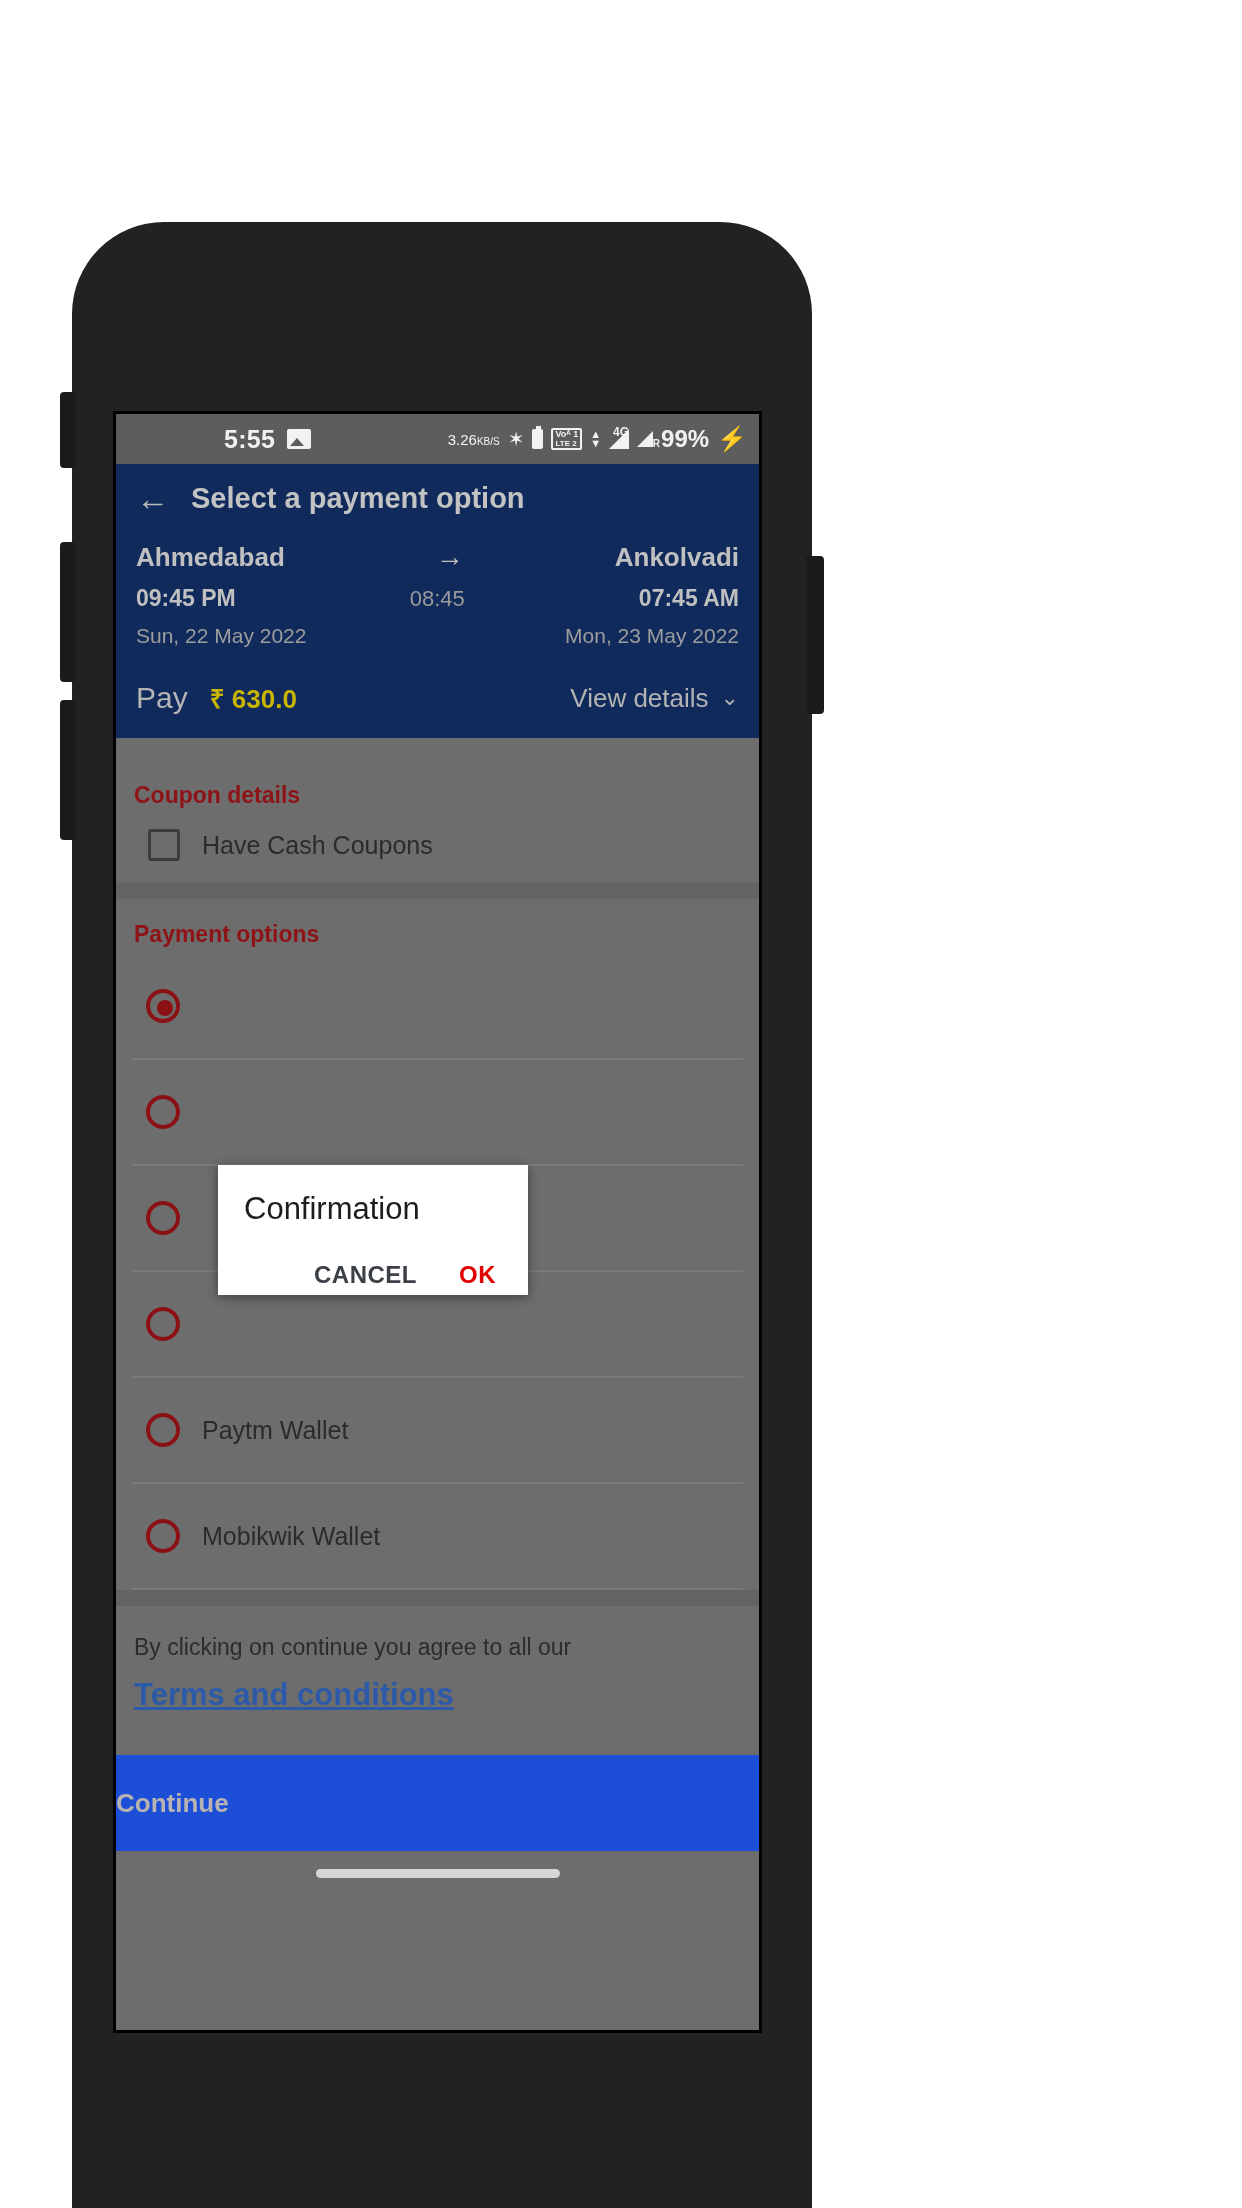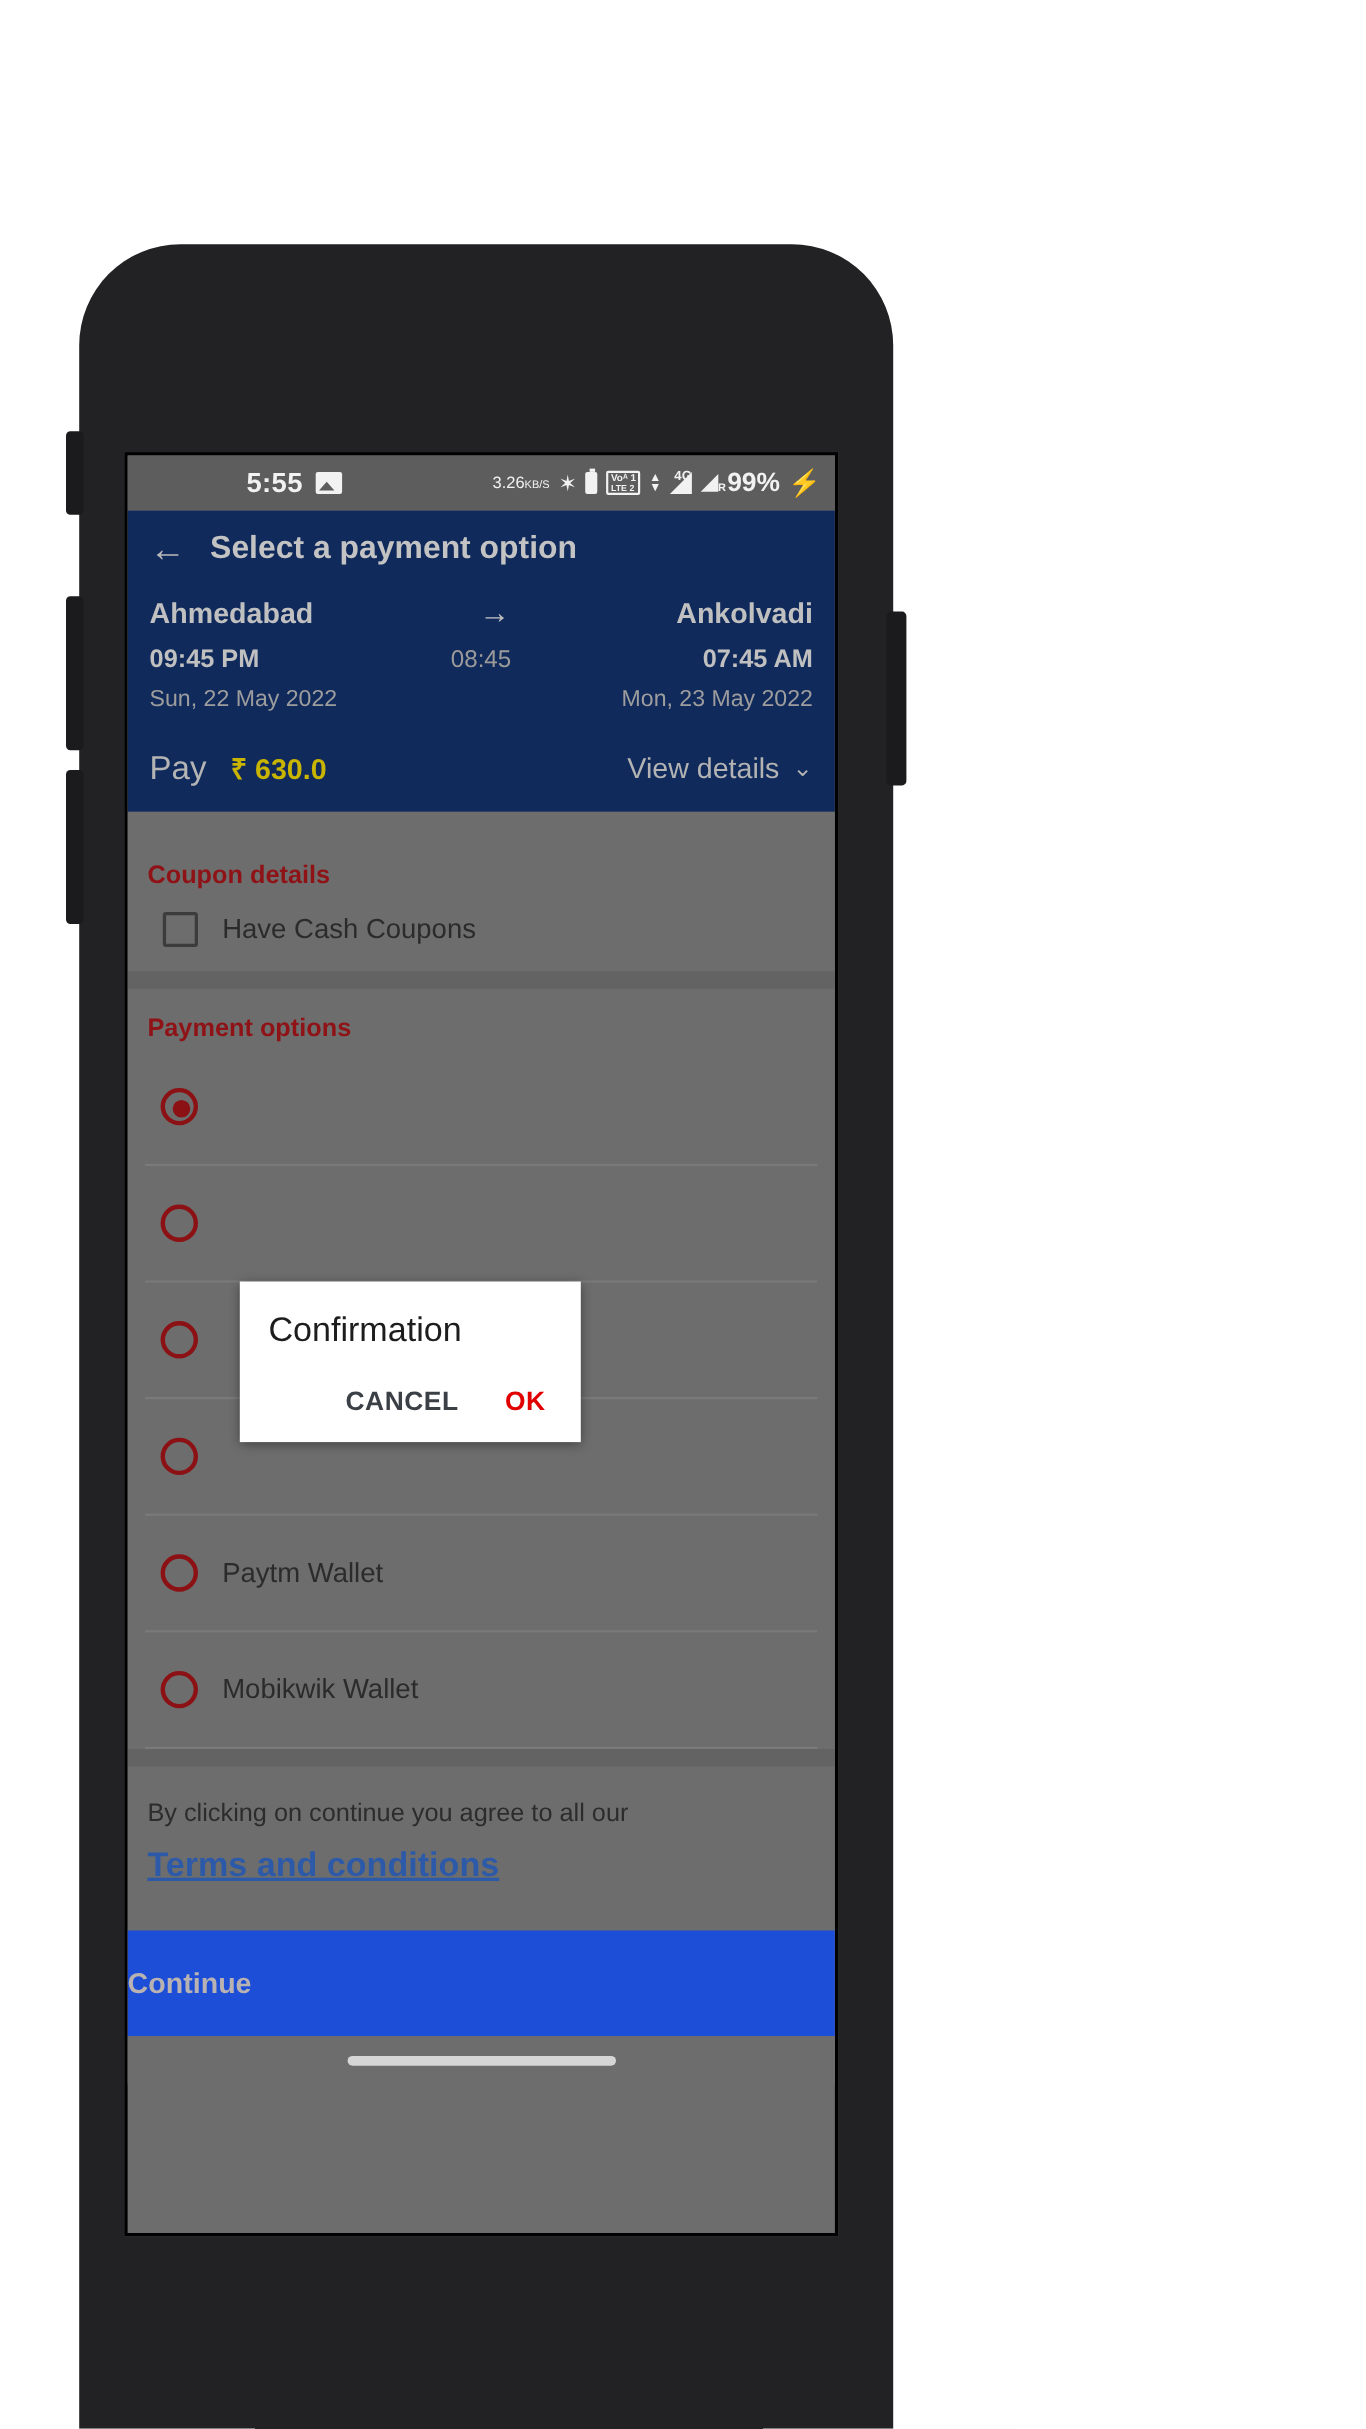--- a/index.html
+++ b/index.html
@@ -105,21 +105,21 @@
   .continue-btn{ background:#1d4ed8; height:96px; display:flex; align-items:center; justify-content:flex-start;}
   .continue-btn span{ font-size:26px; font-weight:700; color:#b9b2b2;}
   .navbar{ background:#6d6d6d; height:44px; display:flex; align-items:center; justify-content:center;}
   .home-ind{ width:244px;height:9px;background:#d6d6d6;border-radius:6px;}
 
   
   .scrim{ position:absolute; left:0; top:50px; right:0; bottom:0; background:rgba(0,0,0,0.0); }
   .dialog{
     position:absolute; left:102px; top:751px; width:310px;
     background:#ffffff; box-shadow:0 2px 10px rgba(0,0,0,.45);
-    padding:26px 26px 22px 26px;
+    padding:26px 26px 6px 26px;
   }
   .dlg-title{ font-size:31px; color:#1d1d1d; margin-bottom:22px;}
   .dlg-body{ font-size:24px; line-height:1.35; color:#2a2a2a;}
   .dlg-body p + p{ margin-top:26px;}
   .dlg-actions{ display:flex; justify-content:flex-end; align-items:center; gap:42px; margin-top:34px; padding-right:6px;}
   .btn-cancel{ font-size:24px; font-weight:700; color:#3b3f46; letter-spacing:.5px;}
   .btn-ok{ font-size:24px; font-weight:700; color:#e00000; letter-spacing:.5px;}
 </style>
 </head>
 <body>

